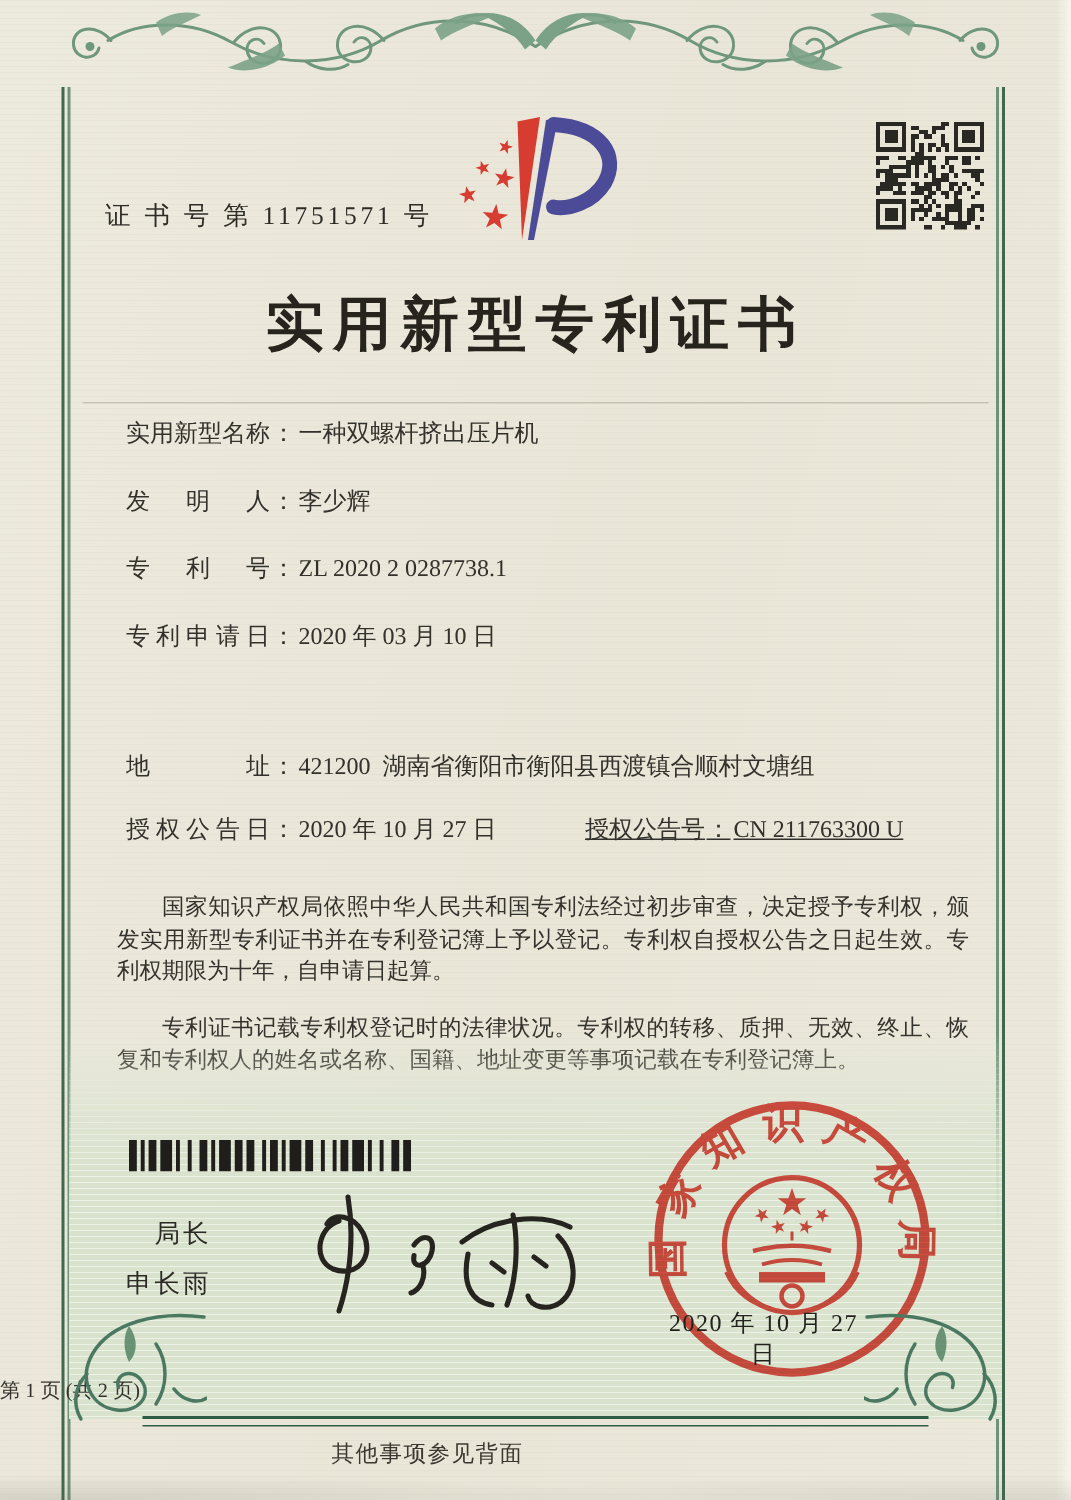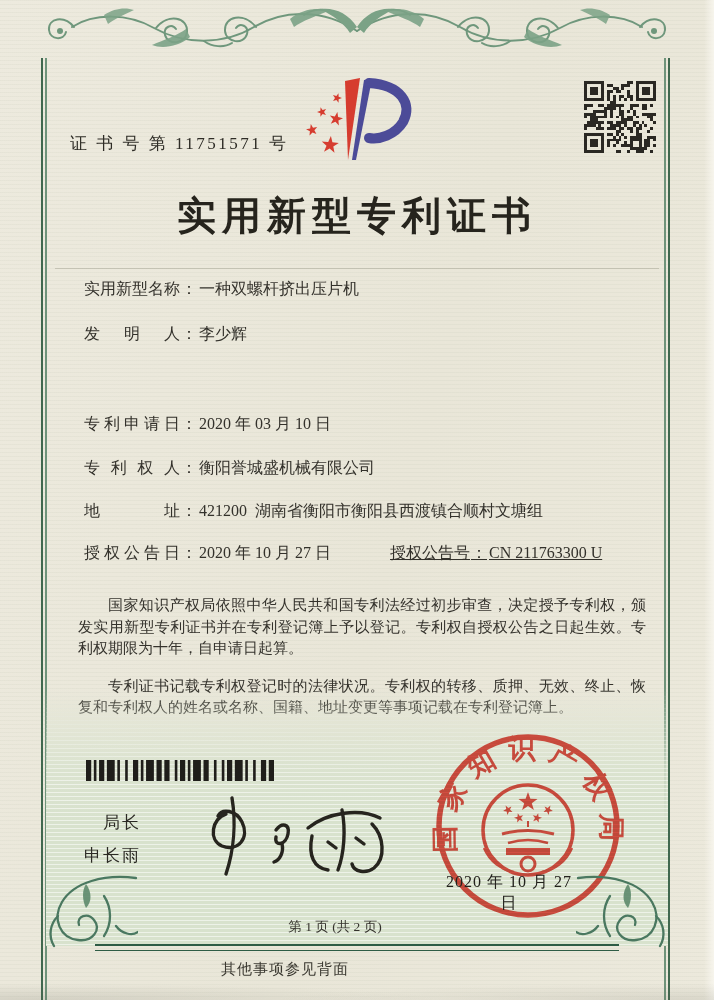--- a/index.html
+++ b/index.html
@@ -39,21 +39,21 @@
     background:repeating-linear-gradient(180deg,rgba(255,255,255,.55) 0 1px,transparent 1px 4px);
     -webkit-mask-image:linear-gradient(180deg,transparent 0,#000 95px);
             mask-image:linear-gradient(180deg,transparent 0,#000 95px);}
   .barcode{position:absolute;left:86px;top:760px;width:188px;height:21px;}
   .director{position:absolute;left:84px;top:806px;font-size:17px;color:#2b2a24;letter-spacing:2px;text-align:right;}
   .director div{line-height:33px;}
   .signature{position:absolute;left:192px;top:792px;width:220px;height:85px;}
   .seal{position:absolute;left:432px;top:730px;width:192px;height:192px;mix-blend-mode:multiply;opacity:.93;}
   .seal-date{position:absolute;left:438px;top:872px;width:142px;text-align:center;
     font-size:16px;letter-spacing:1px;color:#23221d;}
-  .page-info{position:absolute;left:0;top:918px;width:670px;text-align:center;font-size:13.5px;color:#34322c;}
+  .page-info{position:absolute;left:0;top:918px;width:670px;text-align:left;font-size:13.5px;color:#34322c;}
   .rule-bottom{position:absolute;left:95px;right:95px;top:944px;height:4px;
     border-top:2.5px solid #2e5c45;border-bottom:1px solid #2e5c45;}
   .corner-flo{position:absolute;width:92px;height:80px;}
   .cf-left{left:46px;top:872px;}
   .cf-right{left:576px;top:872px;}
   .back-note{position:absolute;left:0;top:960px;width:570px;text-align:center;
     font-size:15px;letter-spacing:1px;color:#3a3830;}
   .edge-r{position:absolute;right:0;top:0;bottom:0;width:10px;
     background:linear-gradient(90deg,rgba(255,255,255,0),#f7f5ed);}
   .shade-b{position:absolute;left:0;right:0;bottom:0;height:28px;pointer-events:none;
@@ -123,25 +123,25 @@
 
   <div class="title">实用新型专利证书</div>
   <div class="rule-faint"></div>
 
   <div class="row" style="top:279px">
     <span class="lbl">实用新型名称</span><span class="colon">：</span><span class="val">一种双螺杆挤出压片机</span>
   </div>
   <div class="row" style="top:324px">
     <span class="lbl">发明人</span><span class="colon">：</span><span class="val">李少辉</span>
   </div>
+  <div class="row" style="top:369px">
+    <span class="lbl">专利号</span><span class="colon">：</span><span class="val">ZL 2020 2 0287738.1</span>
+  </div>
   <div class="row" style="top:414px">
     <span class="lbl">专利申请日</span><span class="colon">：</span><span class="val">2020 年 03 月 10 日</span>
-  </div>
-  <div class="row" style="top:458px">
-    <span class="lbl">专利权人</span><span class="colon">：</span><span class="val">衡阳誉城盛机械有限公司</span>
   </div>
   <div class="row" style="top:501px">
     <span class="lbl">地址</span><span class="colon">：</span><span class="val">421200  湖南省衡阳市衡阳县西渡镇合顺村文塘组</span>
   </div>
   <div class="row" style="top:543px">
     <span class="lbl">授权公告日</span><span class="colon">：</span><span class="val">2020 年 10 月 27 日</span>
     <span class="pair2">
       <span>授权公告号</span><span class="colon">：</span><span class="val">CN 211763300 U</span>
     </span>
   </div>

